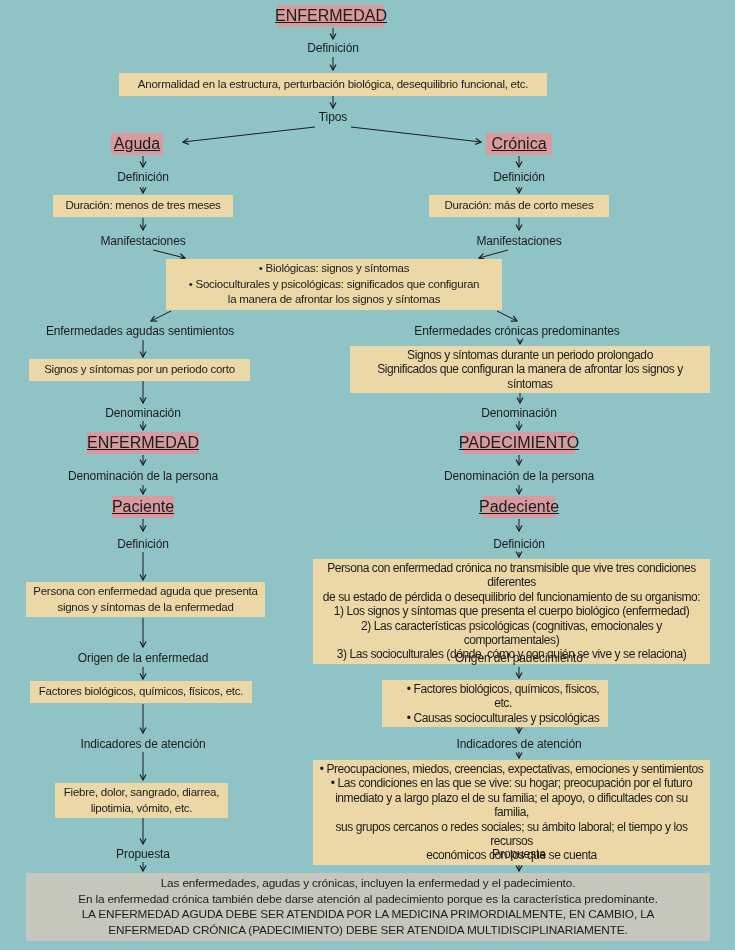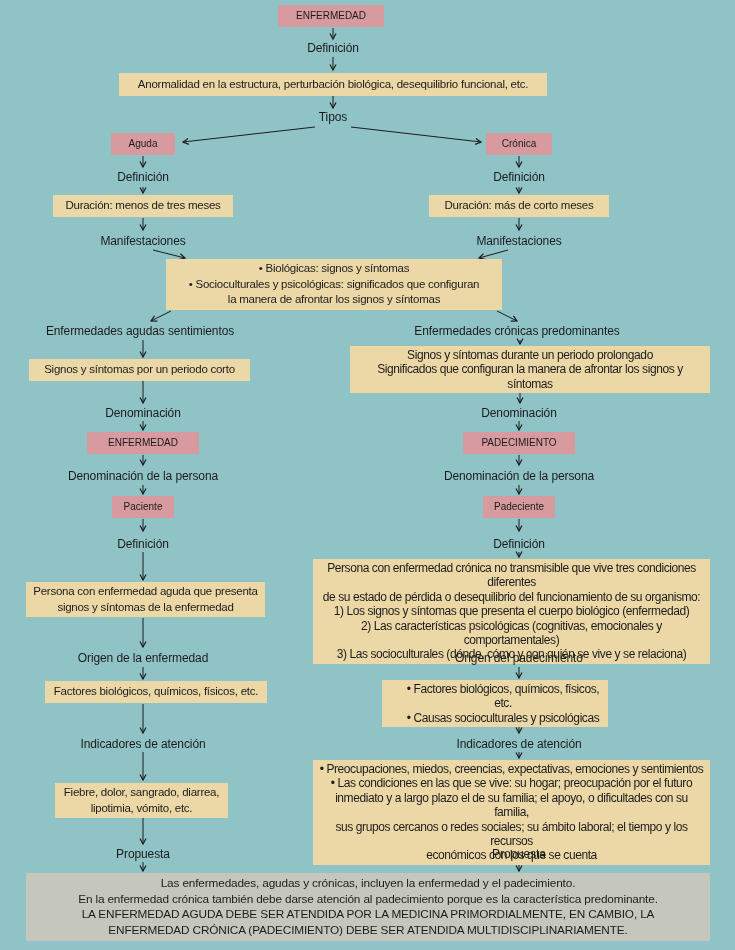--- a/index.html
+++ b/index.html
@@ -11,21 +11,21 @@
     position:relative; width:735px; height:950px; background:var(--bg);
     overflow:hidden; color:var(--ink);
   }
   #arrows{position:absolute; left:0; top:0; width:735px; height:950px;}
   #arrows line{stroke:var(--ink); stroke-width:1;}
   .node{
     position:absolute; display:flex; align-items:center; justify-content:center;
     text-align:center; white-space:pre-line; box-sizing:border-box;
     line-height:15.5px;
   }
-  .pink{background:var(--pink); font-size:10px;}
+  .pink{background:var(--pink); font-size:16px;text-decoration:underline;}
   .tan{background:var(--tan); font-size:11.5px; letter-spacing:-0.25px; padding:2px 4px;}
   .dense{font-size:12px; letter-spacing:-0.42px; line-height:14.4px;}
   .lbl{background:transparent; font-size:12px; letter-spacing:-0.1px;}
   .gray{background:var(--gray); font-size:11.8px; letter-spacing:-0.15px; line-height:15.5px; padding:3px 10px;}
 </style>
 </head>
 <body>
 
 <div id="canvas">
 
@@ -81,21 +81,21 @@
     <line x1="519" y1="835" x2="519" y2="844" marker-end="url(#ah)"></line>
     <line x1="143" y1="862" x2="143" y2="871" marker-end="url(#ah)"></line>
     <line x1="519" y1="862" x2="519" y2="871" marker-end="url(#ah)"></line>
   </svg>
 
   <div class="node pink" style="left:278px;top:5px;width:106px;min-height:22px;">ENFERMEDAD</div>
   <div class="node lbl" style="left:213px;top:41px;width:240px;">Definición</div>
   <div class="node tan" style="left:119px;top:73px;width:428px;min-height:23px;">Anormalidad en la estructura, perturbación biológica, desequilibrio funcional, etc.</div>
   <div class="node lbl" style="left:213px;top:110px;width:240px;">Tipos</div>
 
-  <div class="node pink" style="left:111px;top:133px;width:64px;min-height:22px;">Aguda</div>
+  <div class="node pink" style="left:111px;top:133px;width:52px;min-height:22px;">Aguda</div>
   <div class="node pink" style="left:486px;top:133px;width:66px;min-height:22px;">Crónica</div>
 
   <div class="node lbl" style="left:23px;top:170px;width:240px;">Definición</div>
   <div class="node lbl" style="left:399px;top:170px;width:240px;">Definición</div>
 
   <div class="node tan" style="left:53px;top:195px;width:180px;min-height:22px;">Duración: menos de tres meses</div>
   <div class="node tan" style="left:429px;top:195px;width:180px;min-height:22px;">Duración: más de corto meses</div>
 
   <div class="node lbl" style="left:23px;top:234px;width:240px;">Manifestaciones</div>
   <div class="node lbl" style="left:399px;top:234px;width:240px;">Manifestaciones</div>
@@ -130,21 +130,21 @@
 signos y síntomas de la enfermedad</div>
   <div class="node tan dense" style="left:313px;top:559px;width:397px;min-height:81px;">Persona con enfermedad crónica no transmisible que vive tres condiciones diferentes
 de su estado de pérdida o desequilibrio del funcionamiento de su organismo:
 1) Los signos y síntomas que presenta el cuerpo biológico (enfermedad)
 2) Las características psicológicas (cognitivas, emocionales y comportamentales)
 3) Las socioculturales (dónde, cómo y con quién se vive y se relaciona)</div>
 
   <div class="node lbl" style="left:23px;top:651px;width:240px;">Origen de la enfermedad</div>
   <div class="node lbl" style="left:399px;top:651px;width:240px;">Origen del padecimiento</div>
 
-  <div class="node tan" style="left:30px;top:681px;width:222px;min-height:22px;margin-left:15px;">Factores biológicos, químicos, físicos, etc.</div>
+  <div class="node tan" style="left:30px;top:681px;width:222px;min-height:22px;">Factores biológicos, químicos, físicos, etc.</div>
   <div class="node tan dense" style="left:382px;top:680px;width:226px;min-height:33px;padding-left:20px;">• Factores biológicos, químicos, físicos, etc.
 • Causas socioculturales y psicológicas</div>
 
   <div class="node lbl" style="left:23px;top:737px;width:240px;">Indicadores de atención</div>
   <div class="node lbl" style="left:399px;top:737px;width:240px;">Indicadores de atención</div>
 
   <div class="node tan" style="left:55px;top:783px;width:173px;min-height:34px;">Fiebre, dolor, sangrado, diarrea,
 lipotimia, vómito, etc.</div>
   <div class="node tan dense" style="left:313px;top:760px;width:397px;min-height:74px;">• Preocupaciones, miedos, creencias, expectativas, emociones y sentimientos
 • Las condiciones en las que se vive: su hogar; preocupación por el futuro

